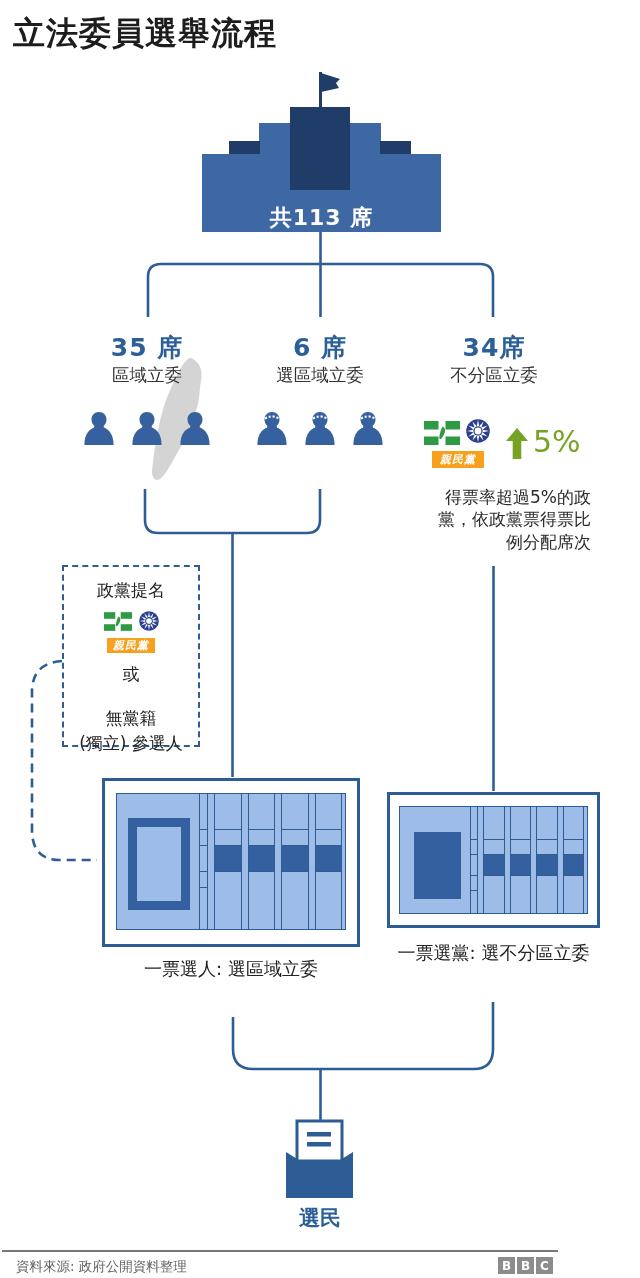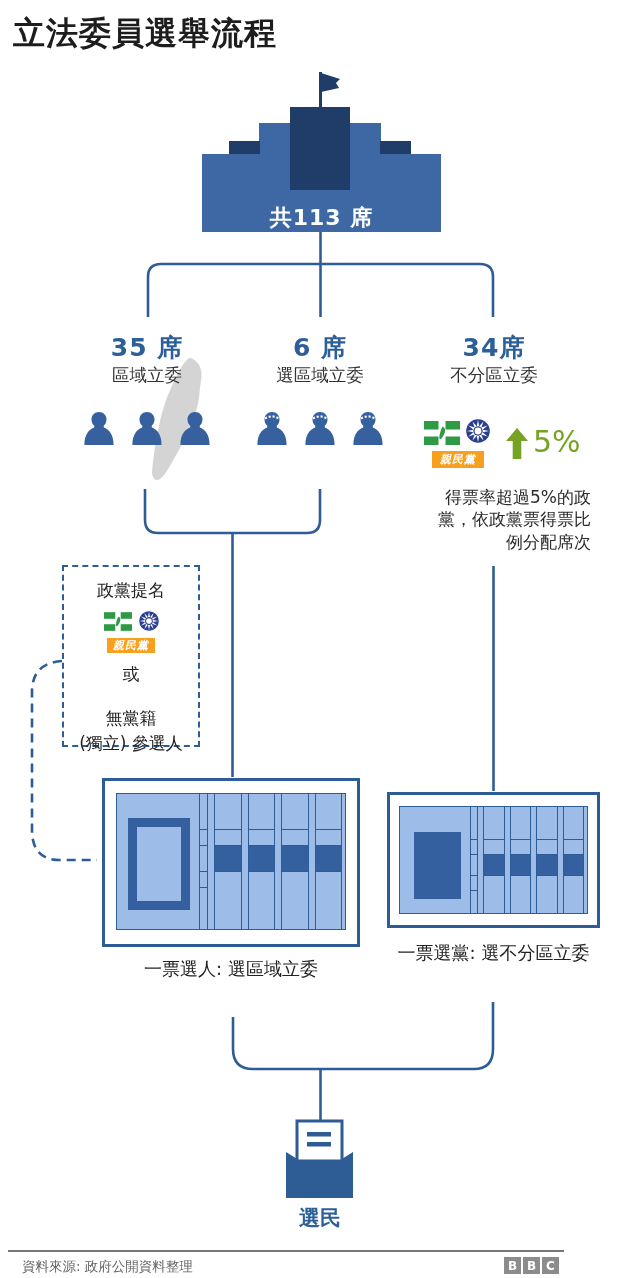--- a/index.html
+++ b/index.html
@@ -82,21 +82,21 @@
   .dark{background:var(--darkcell);}
   .grow{flex:1;border-bottom:none;}
 
   .ballot-caption{position:absolute;text-align:center;font-size:18px;color:#222;z-index:3;}
   .caption-1{left:95px;top:957px;width:272px;}
   .caption-2{left:380px;top:941px;width:227px;}
 
   .ballotbox{left:284px;top:1118px;z-index:3;}
   .voter-label{left:250px;top:1204px;width:140px;text-align:center;font-size:21px;font-weight:bold;color:var(--head);z-index:3;}
 
-  .footer{left:8px;top:1250px;width:556px;height:28px;border-top:2px solid #787878;z-index:3;}
+  .footer{left:2px;top:1250px;width:556px;height:28px;border-top:2px solid #787878;z-index:3;}
   .source{position:absolute;left:14px;top:6px;font-size:13.5px;color:#636363;}
   .bbc{position:absolute;right:5px;top:5px;display:flex;gap:2px;}
   .bbc-sq{width:17px;height:17px;background:#8c8c8c;color:#fff;font-size:12px;font-weight:bold;
           display:flex;align-items:center;justify-content:center;}
 </style>
 </head>
 <body>
 
 <div class="canvas">
 

